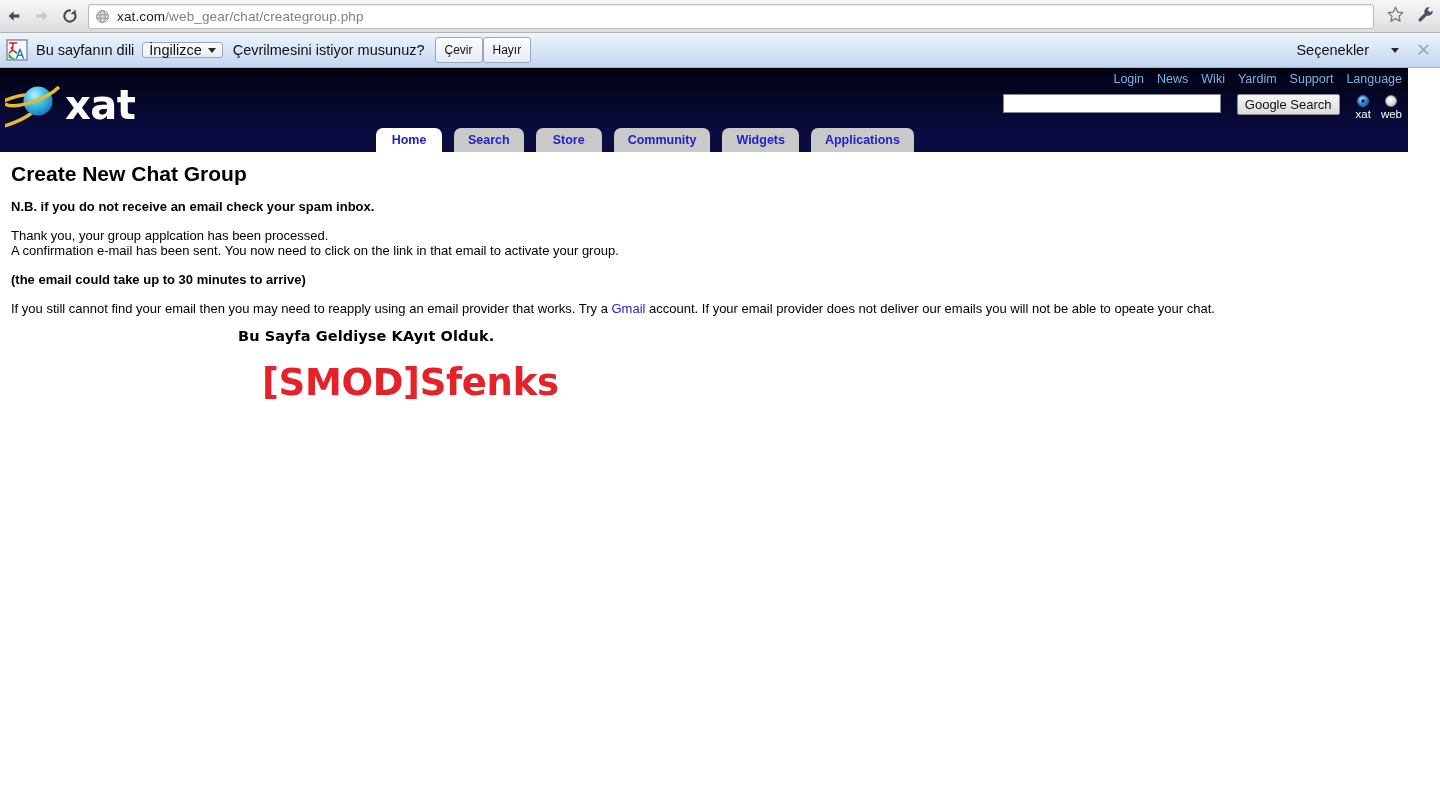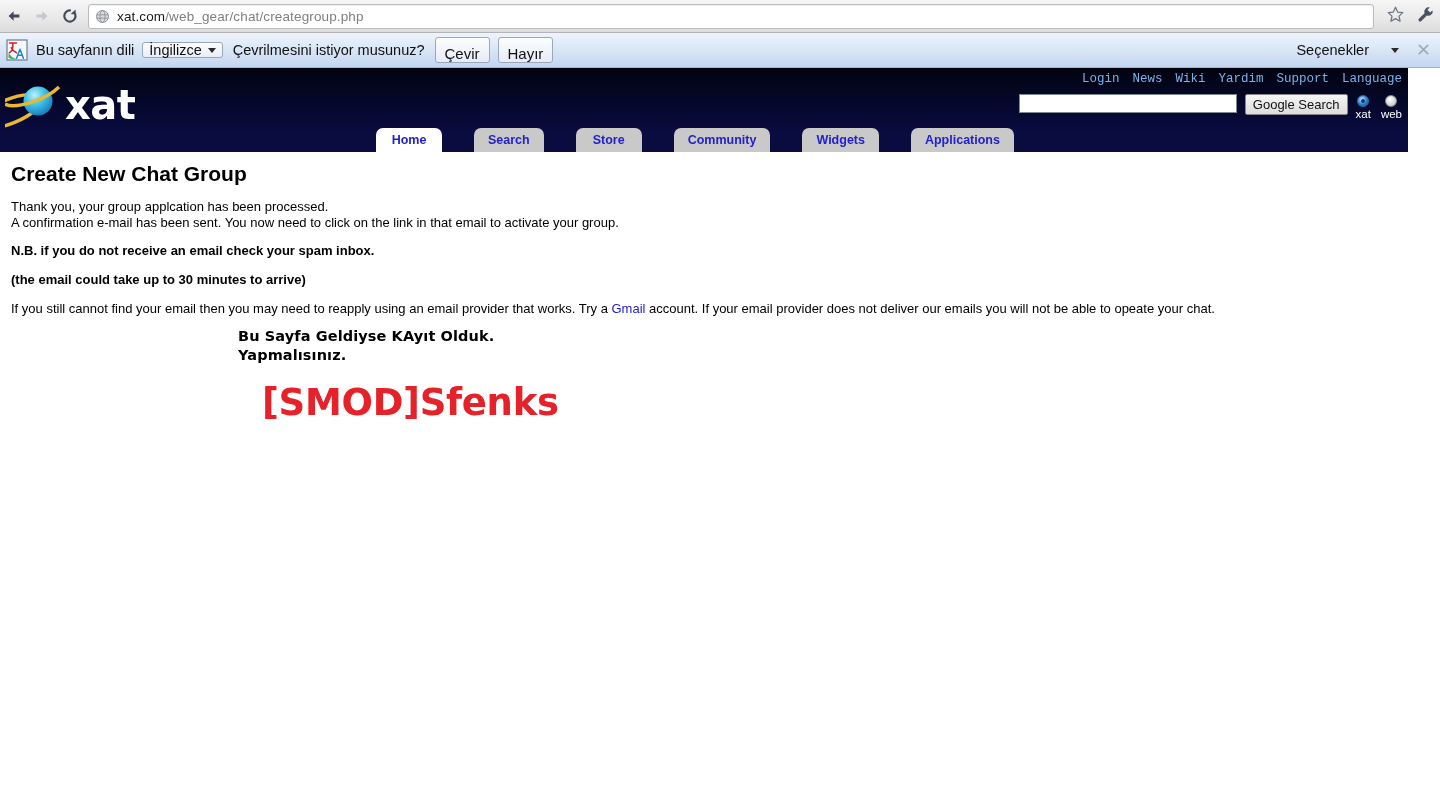--- a/index.html
+++ b/index.html
@@ -78,23 +78,22 @@
     border-right: 4px solid transparent;
     border-top: 5px solid #2a2a2a;
   }
   .tr-question { margin: 0 10px 0 10px; white-space: nowrap; }
   .tr-btn {
     height: 26px;
     background: linear-gradient(to bottom,#fcfdfe,#e6ecf5);
     border: 1px solid #9aa8bb;
     border-radius: 3px;
     padding: 0 9px;
-    display: flex; align-items: flex-end;
-    font-size: 15px; color: #111;
-    margin-right: 8px;
+    display: flex; align-items: center;
+    font-size: 12px; color: #111;
     white-space: nowrap;
   }
   .tr-spacer { flex: 1 1 auto; }
   .tr-options { display: flex; align-items: center; gap: 22px; margin-right: 18px; white-space: nowrap; }
   .tr-close { color: #8a9bb0; font-size: 17px; line-height: 1; }
 
   
   .xat-header {
     position: absolute; left: 0; top: 68px; width: 1408px; height: 84px;
     background: linear-gradient(to bottom, #02030f 0%, #05072a 40%, #0a0c42 78%, #0a0b3d 100%);
@@ -105,27 +104,26 @@
     position: absolute; left: 60px; top: 4px;
     font-size: 40px; font-weight: 600; color: #ffffff;
     letter-spacing: -0.5px;
     font-family: "DejaVu Sans", sans-serif;
   }
 
   .top-links {
     position: absolute; right: 6px; top: 4px;
     display: flex; gap: 13px;
     font-size: 12.5px;
-    font-family: Liberation Mono, monospace;
   }
   .top-links a { color: #78b4e8; text-decoration: none; }
 
   .search-row {
     position: absolute; right: 6px; top: 26px;
-    display: flex; align-items: flex-start; gap: 8px;
+    display: flex; align-items: flex-start; gap: 16px;
   }
   .search-input {
     width: 218px; height: 19px;
     background: #fff; border: 1px solid #7e8794;
     padding: 0 3px; font-size: 12px;
     outline: none;
   }
   .gbtn {
     height: 21px;
     background: linear-gradient(to bottom,#f6f6f6,#dcdcdc);
@@ -147,21 +145,21 @@
   .radio-dot.on { background: radial-gradient(circle at 40% 35%, #cfe6ff 0%, #2b7fd4 55%, #10528f 100%); border-color:#2a6ea8; }
   .radio-dot.on::after {
     content:''; width: 4px; height: 4px; border-radius:50%;
     background:#0b3f73;
   }
   .radio-label { font-size: 11.5px; color: #ffffff; margin-top: 1px; }
 
   
   .tabs {
     position: absolute; left: 376px; bottom: 0;
-    display: flex; gap: 32px; align-items: flex-end;
+    display: flex; gap: 12px; align-items: flex-end;
   }
   .tab {
     height: 24px;
     border-radius: 7px 7px 0 0;
     background: #c9c9c9;
     display: flex; align-items: center; justify-content: center;
     font-size: 12.5px; font-weight: bold; color: #2222cc;
     padding: 0 14px;
     min-width: 66px;
   }
@@ -354,29 +352,28 @@
     </div>
     <div class="tab">
       <span>Applications</span>
     </div>
   </div>
 </div>
 
 <div class="content">
   <div class="page-title">Create New Chat Group</div>
 
+  <div class="para p-bold">N.B. if you do not receive an email check your spam inbox.</div>
+
   <div class="para p1">
     <div>Thank you, your group applcation has been processed.</div>
     <div>A confirmation e-mail has been sent. You now need to click on the link in that email to activate your group.</div>
   </div>
-
-  <div class="para p-bold">N.B. if you do not receive an email check your spam inbox.</div>
   <div class="para p-bold">(the email could take up to 30 minutes to arrive)</div>
 
   <div class="para p-last"><span>If you still cannot find your email then you may need to reapply using an email provider that works. Try a </span><a class="link" href="#">Gmail</a><span> account. If your email provider does not deliver our emails you will not be able to opeate your chat.</span></div>
 
   <div class="tr-block">
     <div>Bu Sayfa Geldiyse KAyıt Olduk.</div>
-    <div>Yapmalısınız.</div>
   </div>
 
   <div class="smod">[SMOD]Sfenks</div>
 </div>
 
 </body></html>

